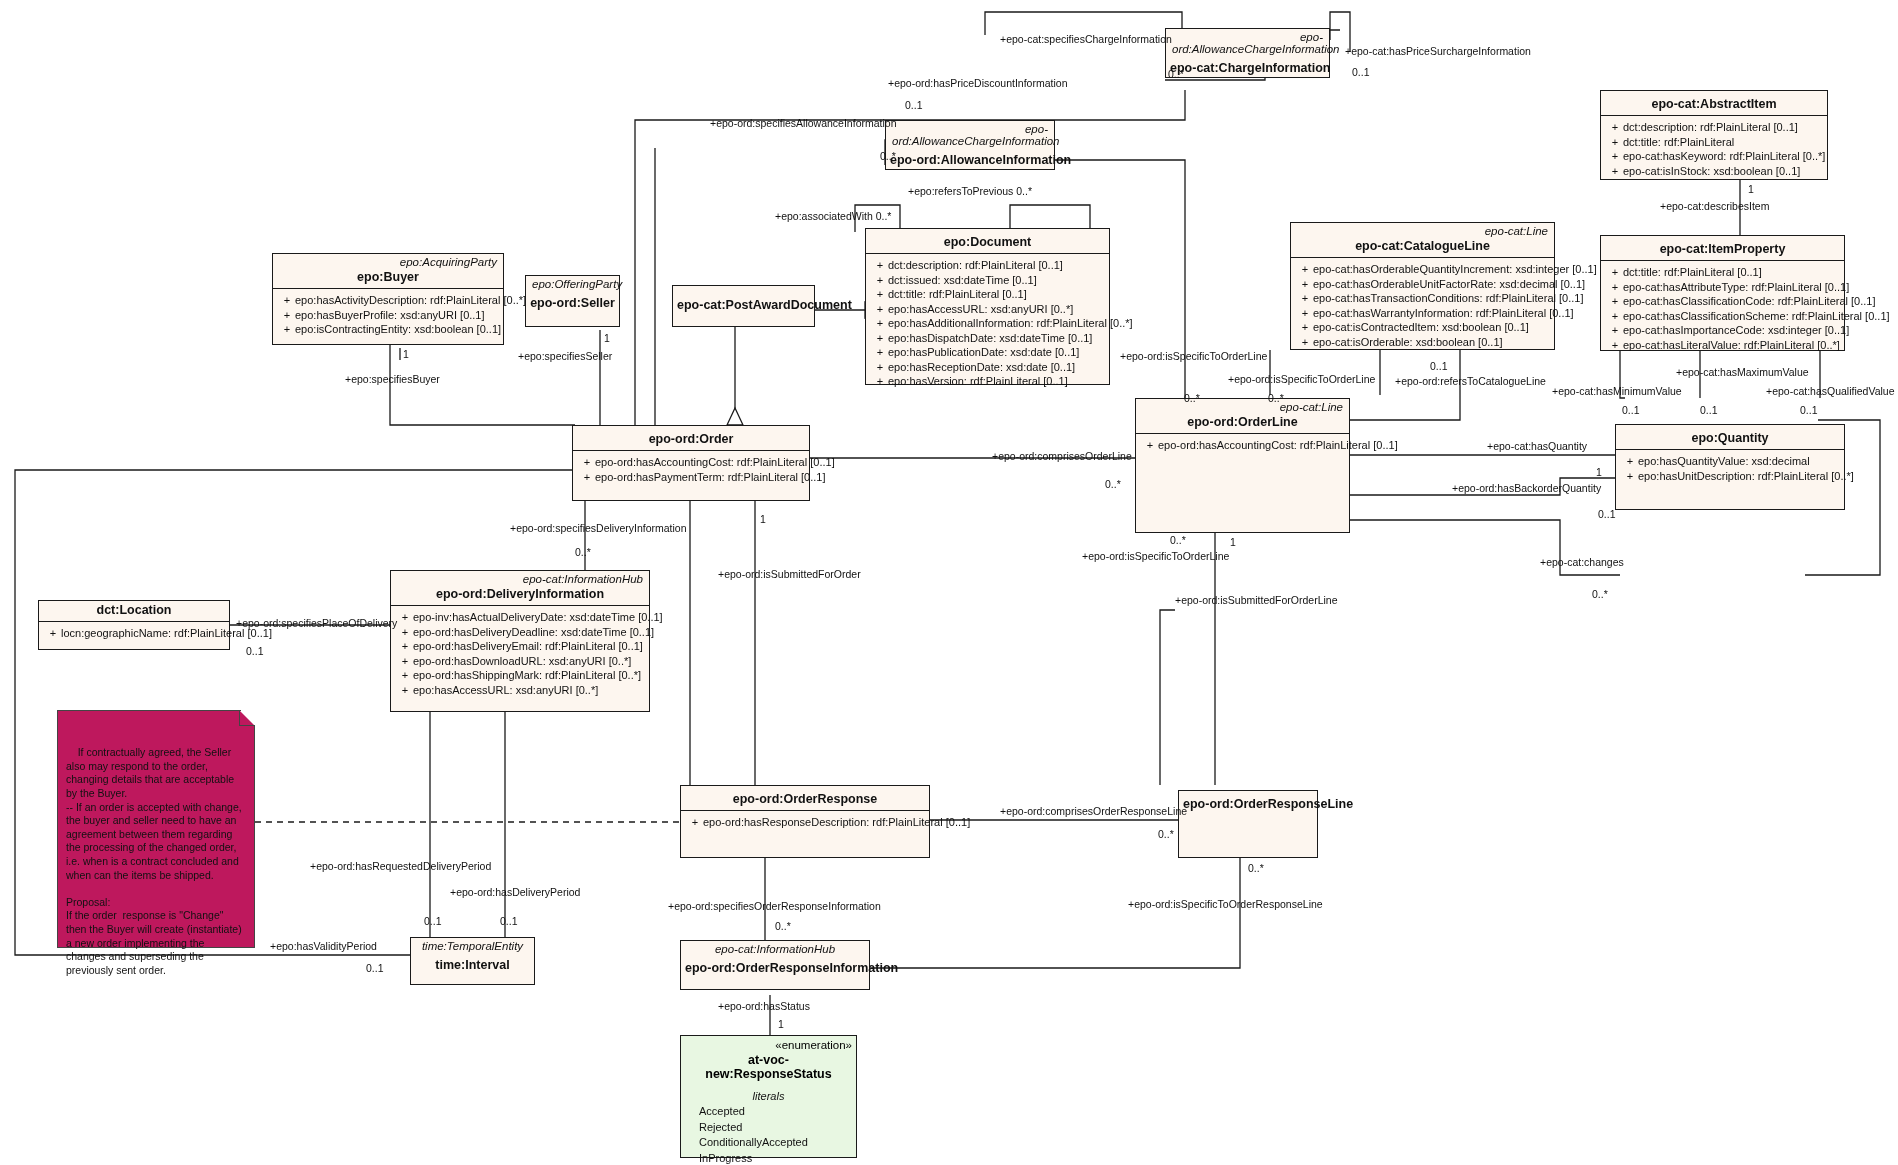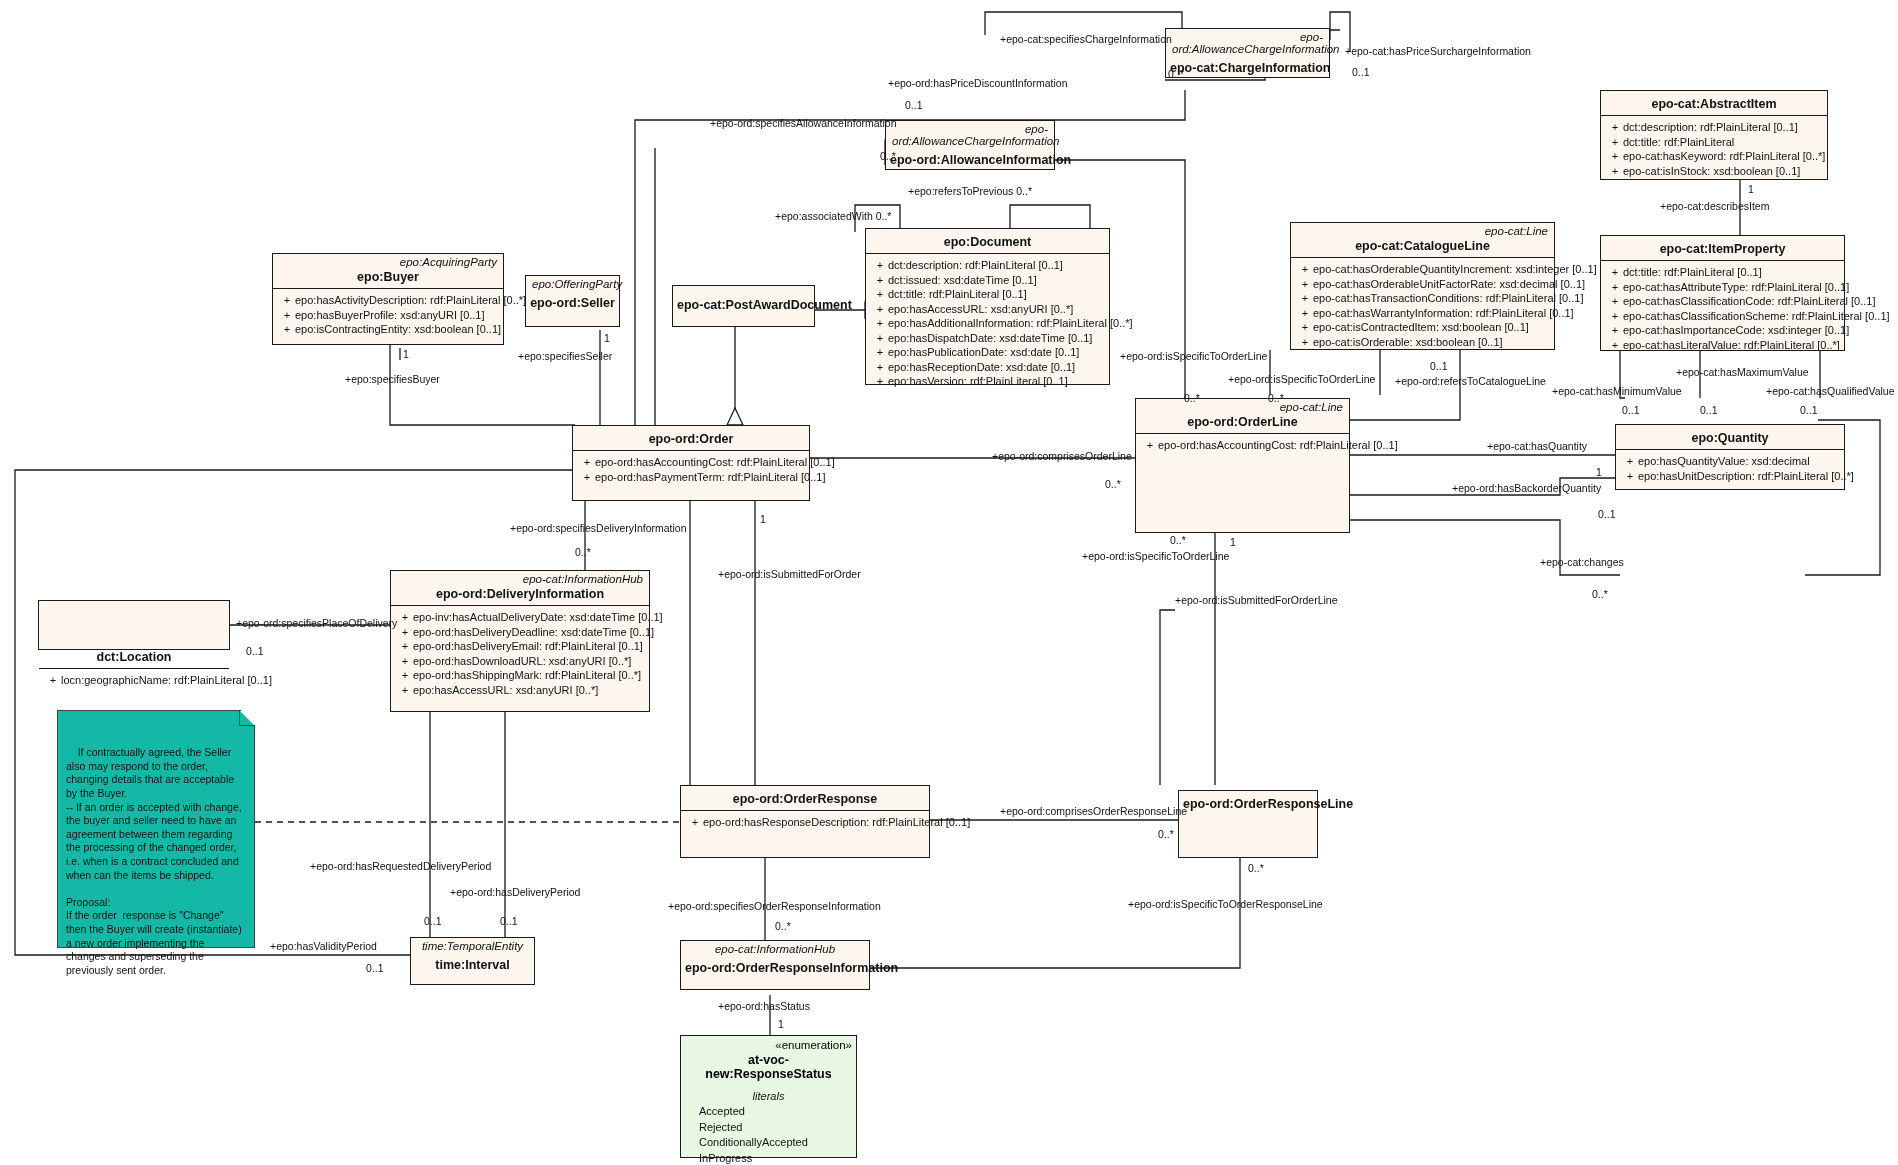--- a/index.html
+++ b/index.html
@@ -15,21 +15,21 @@
   .attr .pm{width:16px;display:inline-block;text-align:center;flex:0 0 16px;}
   .attr .txt{display:inline-block;}
   .noattr .cname{padding-top:6px;}
 
   .enum{position:absolute;background:#e8f7e2;border:1.4px solid #1a1a1a;box-sizing:border-box;}
   .enum .etop{font-size:11.5px;text-align:right;padding:3px 4px 0 4px;}
   .enum .ename{font-size:12.5px;font-weight:bold;text-align:center;padding:2px 4px 5px 4px;}
   .enum .lit-h{font-size:11px;font-style:italic;text-align:center;padding:4px 0 2px 0;color:#111;}
   .enum .lit{font-size:11px;padding:0 0 0 18px;line-height:15.5px;color:#111;}
 
-  .note{position:absolute;background:#14b8a6;border:1.4px solid #444;box-sizing:border-box;
+  .note{position:absolute;background:#be185d;border:1.4px solid #444;box-sizing:border-box;
         font-size:10.5px;line-height:13.6px;color:#111;padding:8px 10px 6px 8px;white-space:pre-wrap;}
   .note:after{content:"";position:absolute;top:0;right:0;width:0;height:0;
         border-left:14px solid transparent;border-top:14px solid #fff;
         border-right:0;box-shadow:none;}
   .note .fold{position:absolute;top:-1px;right:-1px;width:15px;height:15px;
         background:linear-gradient(225deg,#fff 50%,transparent 50%);border-left:1.4px solid #444;border-bottom:1.4px solid #444;}
 
   .lbl{position:absolute;font-size:10.5px;color:#111;white-space:nowrap;}
   .mult{position:absolute;font-size:10.5px;color:#111;white-space:nowrap;}
 
@@ -307,21 +307,21 @@
     <div class="cname">epo-ord:OrderLine</div>
     <div class="sep"></div>
     <div class="attrs">
       <div class="attr">
           <span class="pm">+</span>
           <span class="txt">epo-ord:hasAccountingCost: rdf:PlainLiteral [0..1]</span>
         </div>
     </div>
   </div>
 
-  <div class="cls" style="left:1615px;top:424px;width:230px;height:66px;">
+  <div class="cls" style="left:1615px;top:424px;width:230px;height:86px;">
     <div class="cname" style="padding-top:6px;">epo:Quantity</div>
     <div class="sep"></div>
     <div class="attrs">
       <div class="attr">
           <span class="pm">+</span>
           <span class="txt">epo:hasQuantityValue: xsd:decimal</span>
         </div>
       <div class="attr">
           <span class="pm">+</span>
           <span class="txt">epo:hasUnitDescription: rdf:PlainLiteral [0..*]</span>
@@ -356,21 +356,21 @@
           <span class="txt">epo-ord:hasShippingMark: rdf:PlainLiteral [0..*]</span>
         </div>
       <div class="attr">
           <span class="pm">+</span>
           <span class="txt">epo:hasAccessURL: xsd:anyURI [0..*]</span>
         </div>
     </div>
   </div>
 
   <div class="cls" style="left:38px;top:600px;width:192px;height:50px;">
-    <div class="cname" style="padding-top:2px;margin-top:47px;">dct:Location</div>
+    <div class="cname" style="padding-top:2px;">dct:Location</div>
     <div class="sep"></div>
     <div class="attrs">
       <div class="attr">
           <span class="pm">+</span>
           <span class="txt">locn:geographicName: rdf:PlainLiteral [0..1]</span>
         </div>
     </div>
   </div>
 
   <div class="cls noattr" style="left:410px;top:937px;width:125px;height:48px;">

